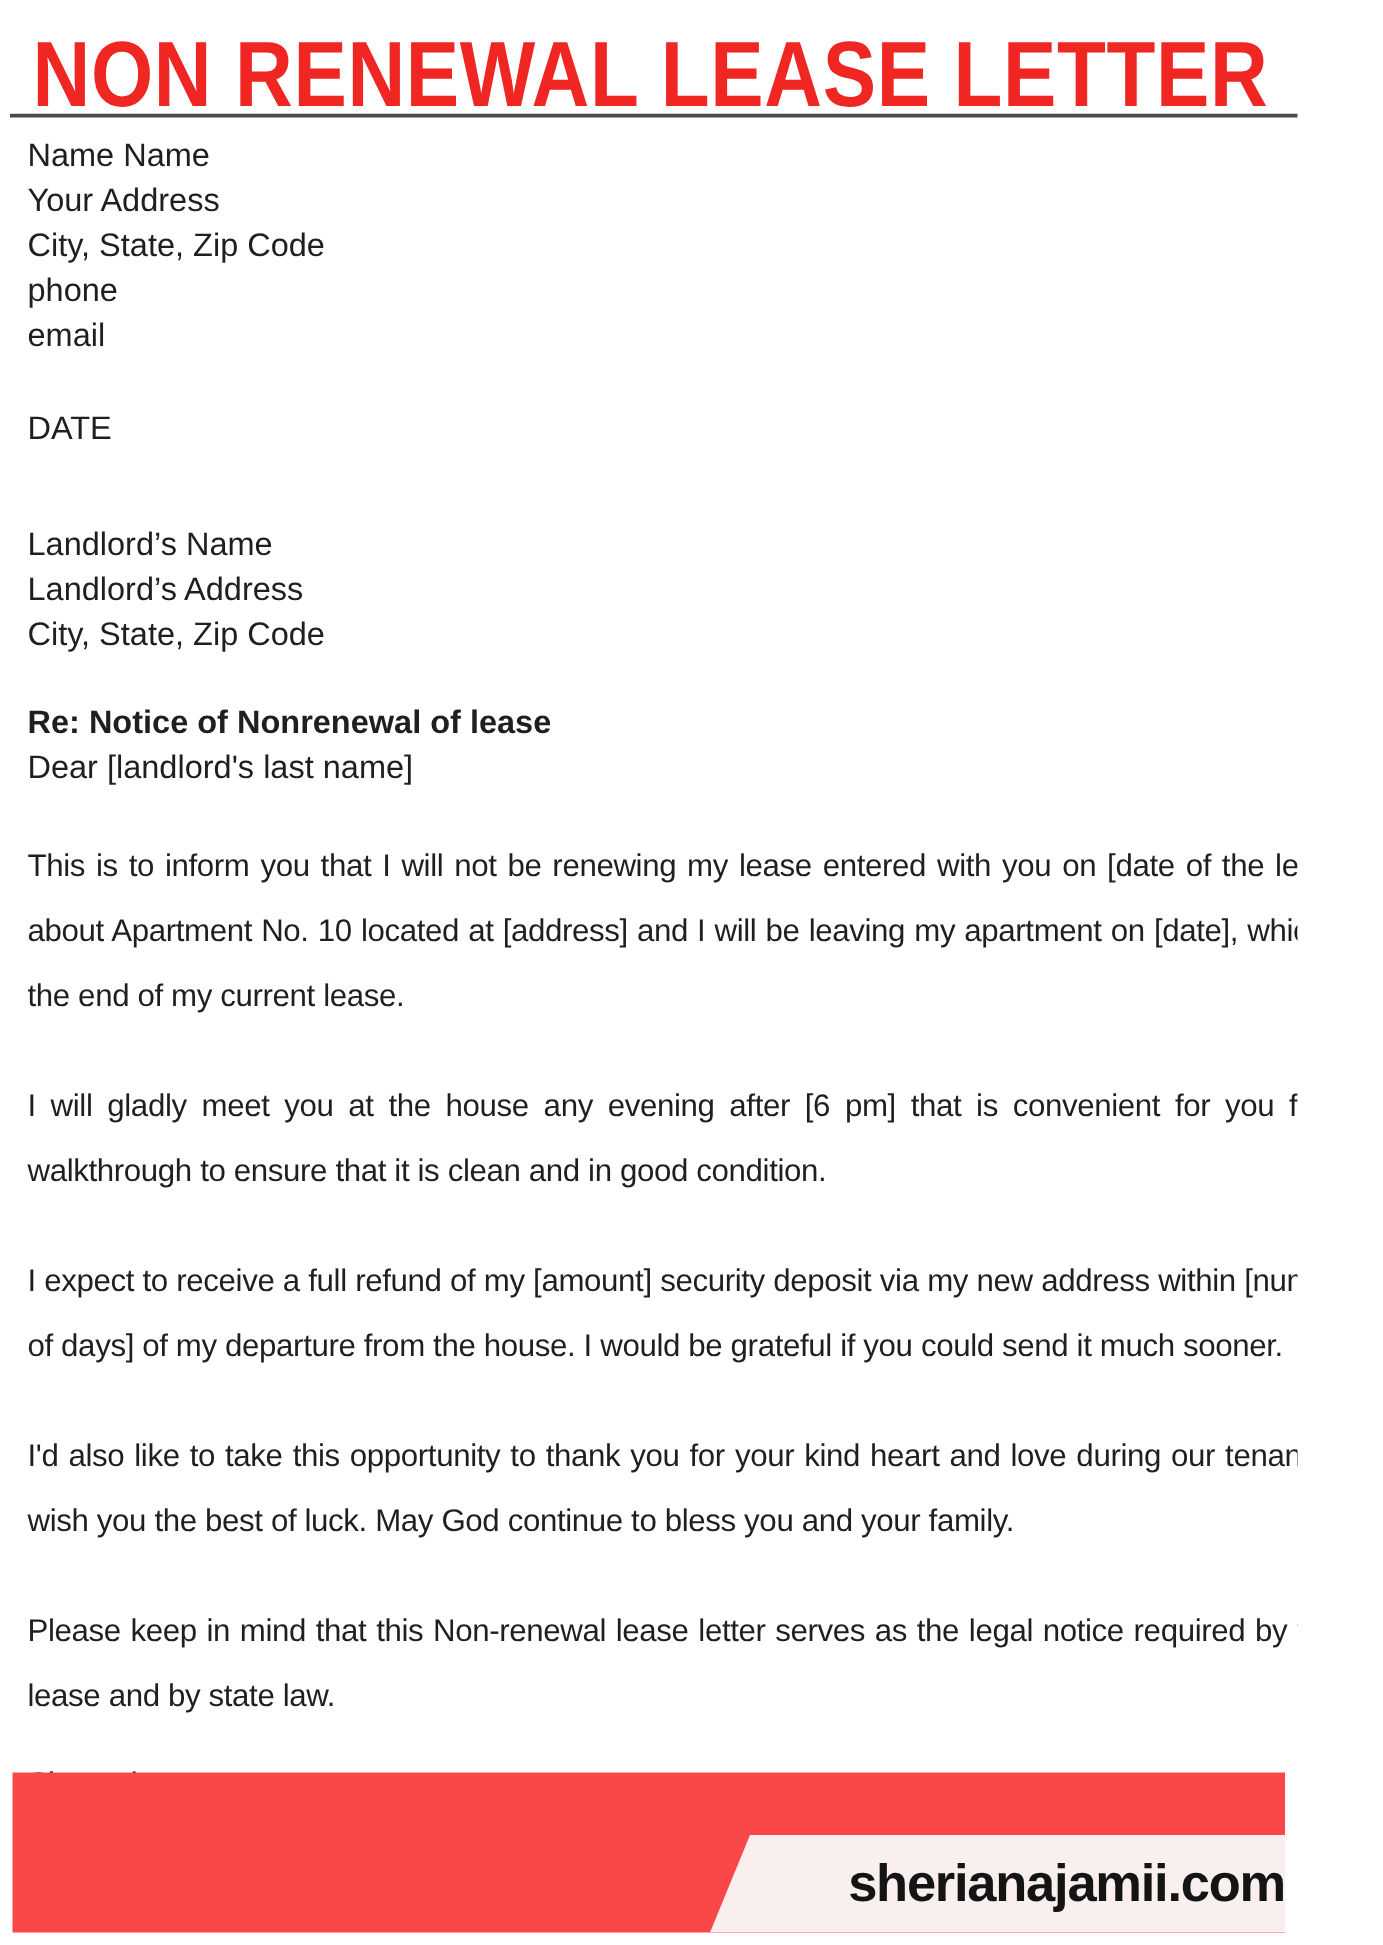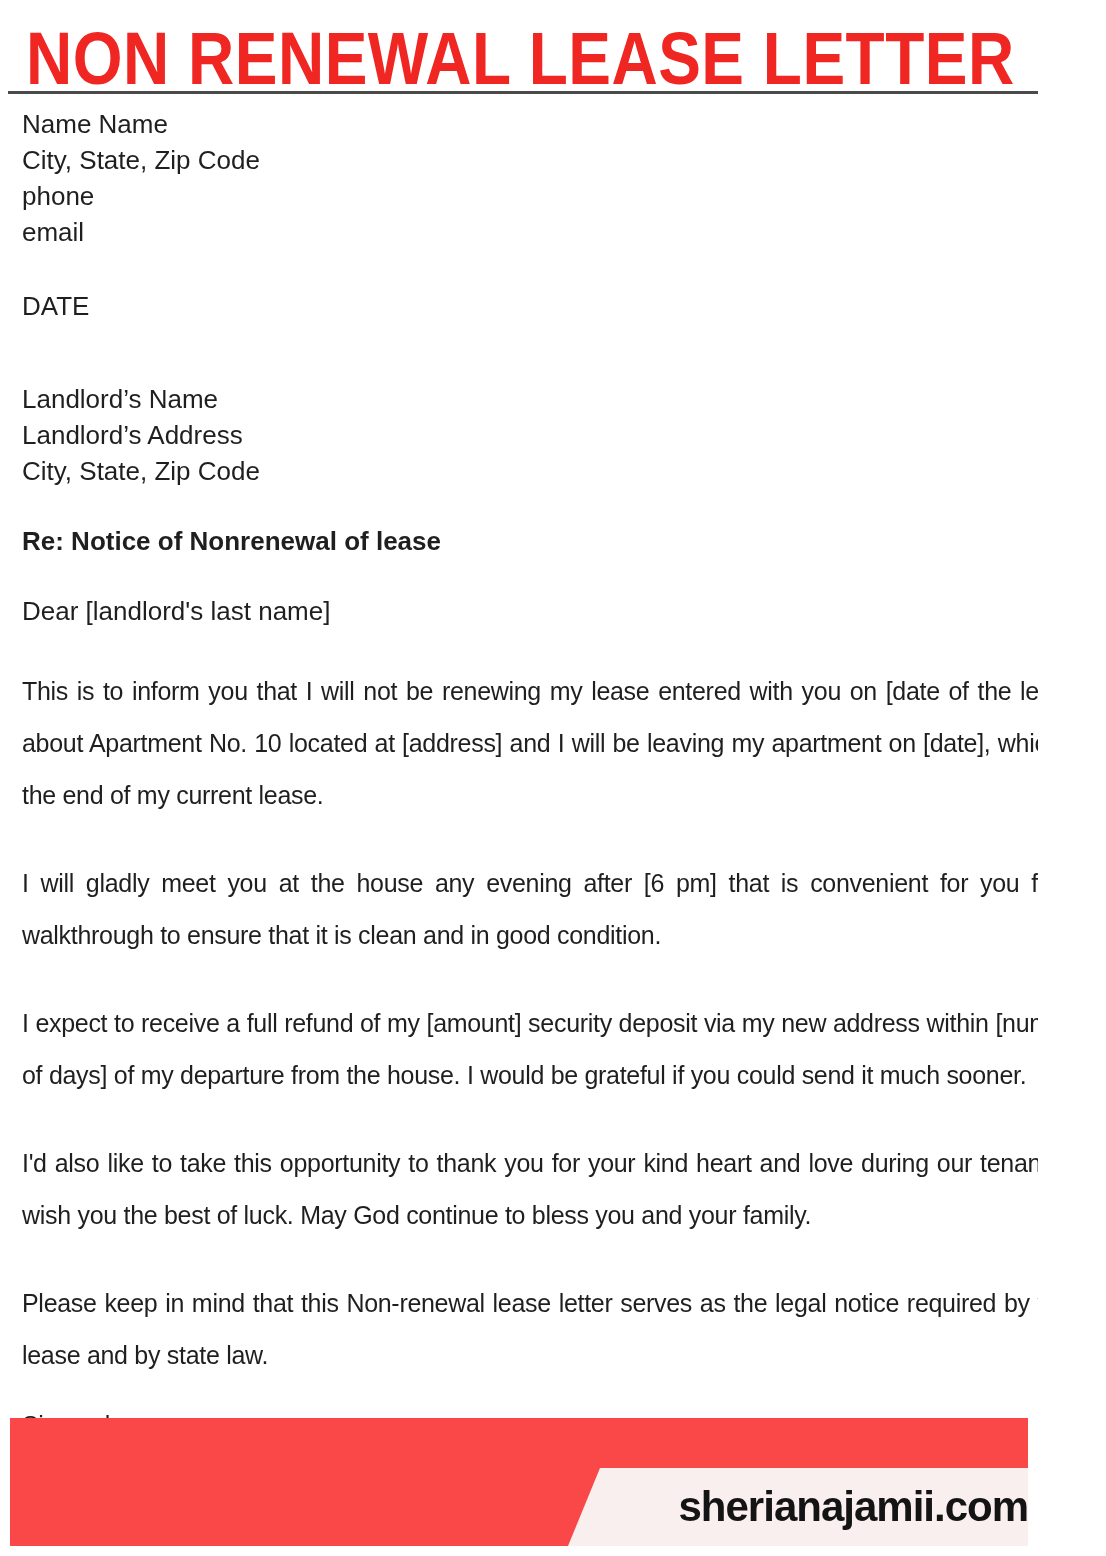--- a/index.html
+++ b/index.html
@@ -42,21 +42,21 @@
     left: 22px;
     top: 106px;
     width: 1063px;
     font-size: 26px;
     line-height: 36px;
   }
   .line { min-height: 36px; }
   .date-line { margin-top: 38px; }
   .recipient { margin-top: 57px; }
   .subject { margin-top: 34px; font-weight: bold; }
-  .salutation { margin-top: 34px; }
+  .salutation { }
   .para {
     margin: 36px 0 0 0;
     text-align: justify;
     font-size: 25px;
     letter-spacing: -0.3px;
     line-height: 52px;
   }
   .para + .para { }
   .closing { margin-top: 26px; font-size: 25px; letter-spacing: -0.3px; }
   .signature { margin-top: 26px; font-size: 16px; letter-spacing: -0.3px; }
@@ -96,20 +96,21 @@
 
 <div class="page">
 
   <h1 class="title">NON RENEWAL LEASE LETTER</h1>
   <div class="divider"></div>
 
   <div class="letter">
 
     <div class="sender">
       <div class="line">Name Name</div>
+      <div class="line">Your Address</div>
       <div class="line">City, State, Zip Code</div>
       <div class="line">phone</div>
       <div class="line">email</div>
     </div>
 
     <div class="line date-line">DATE</div>
 
     <div class="recipient">
       <div class="line">Landlord’s Name</div>
       <div class="line">Landlord’s Address</div>

